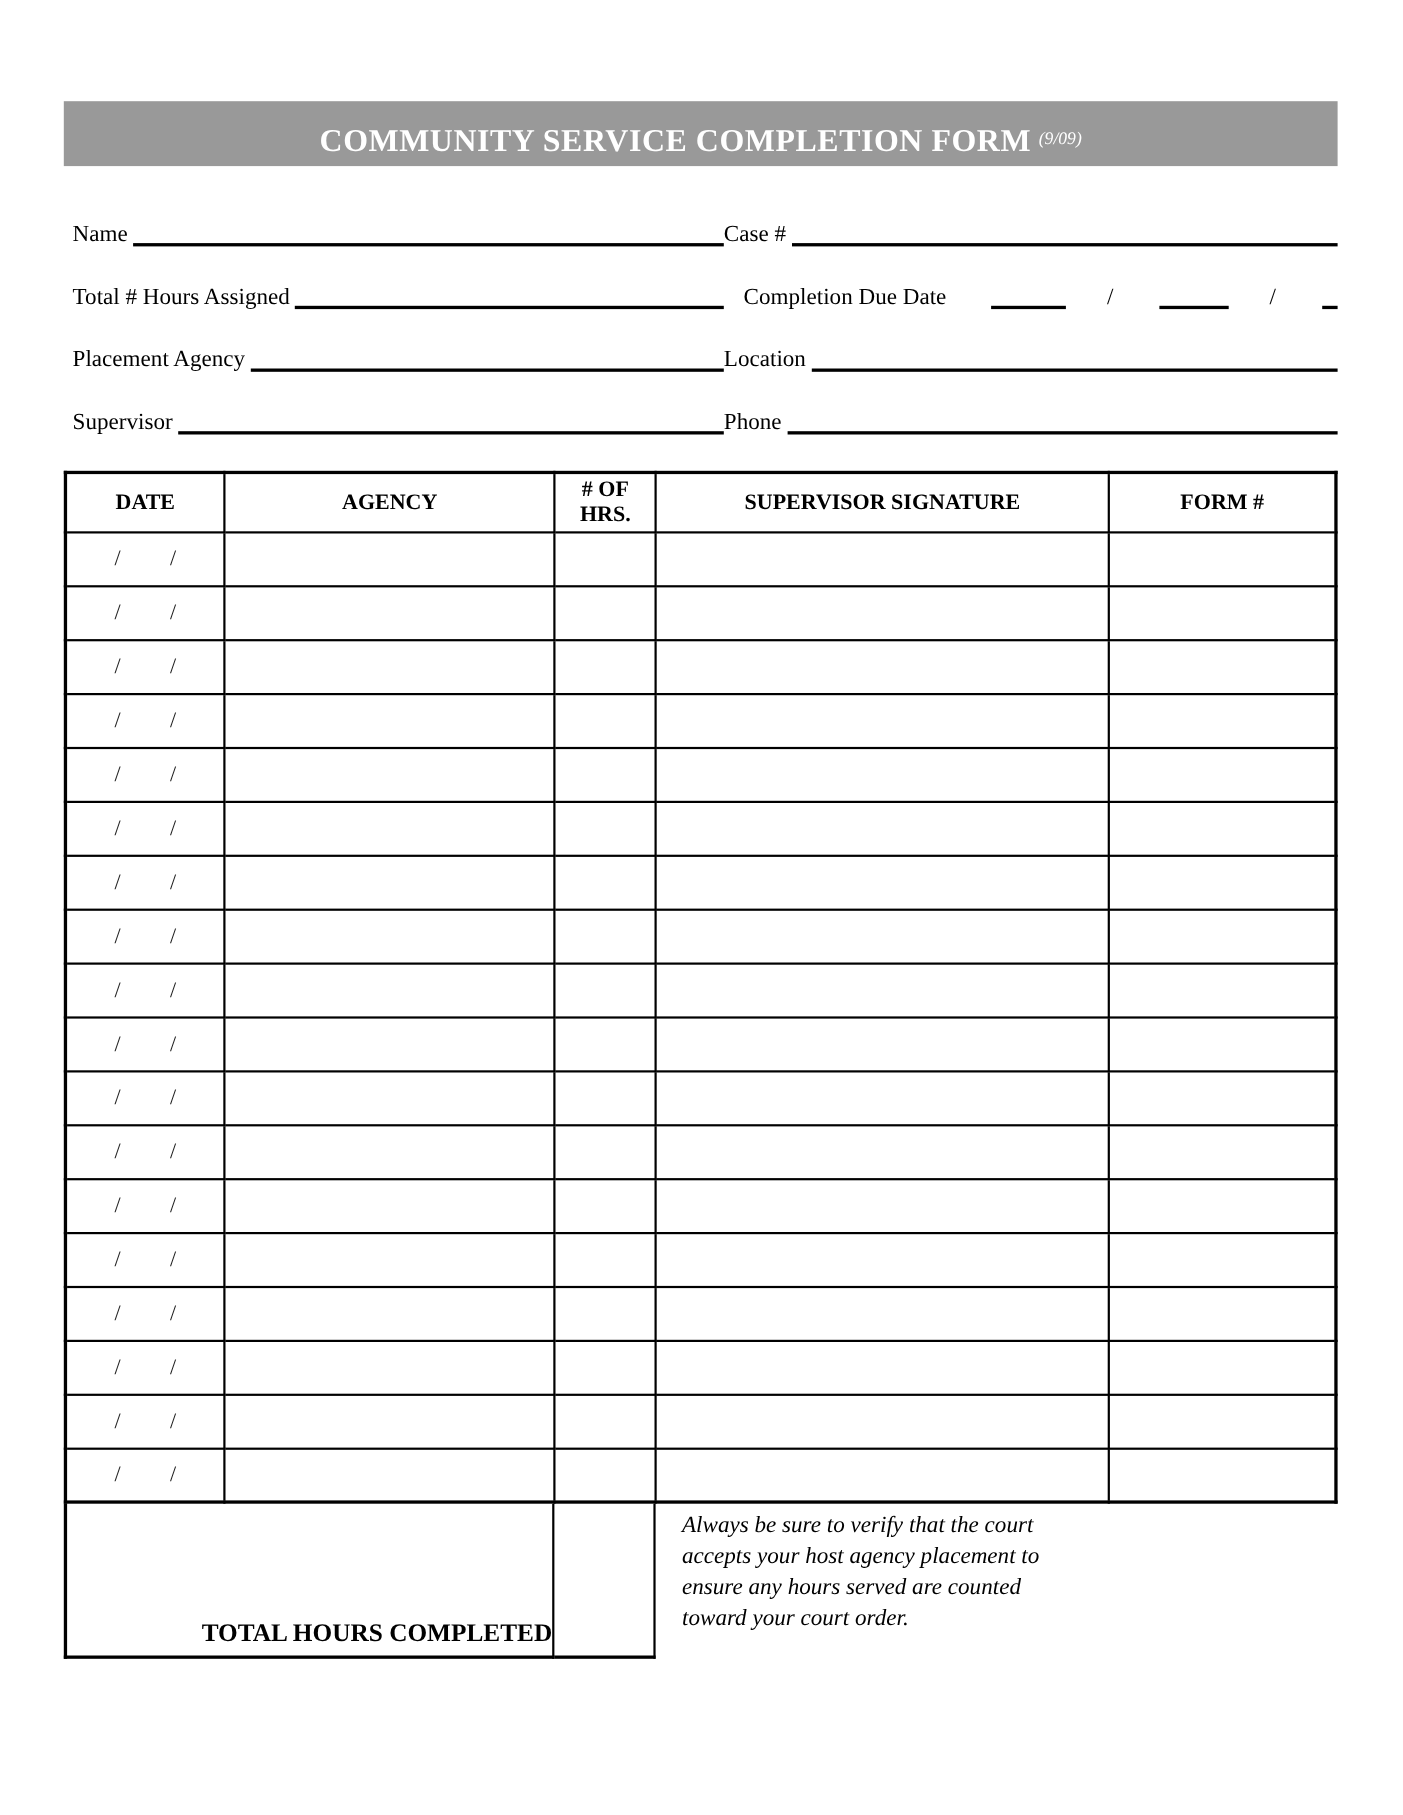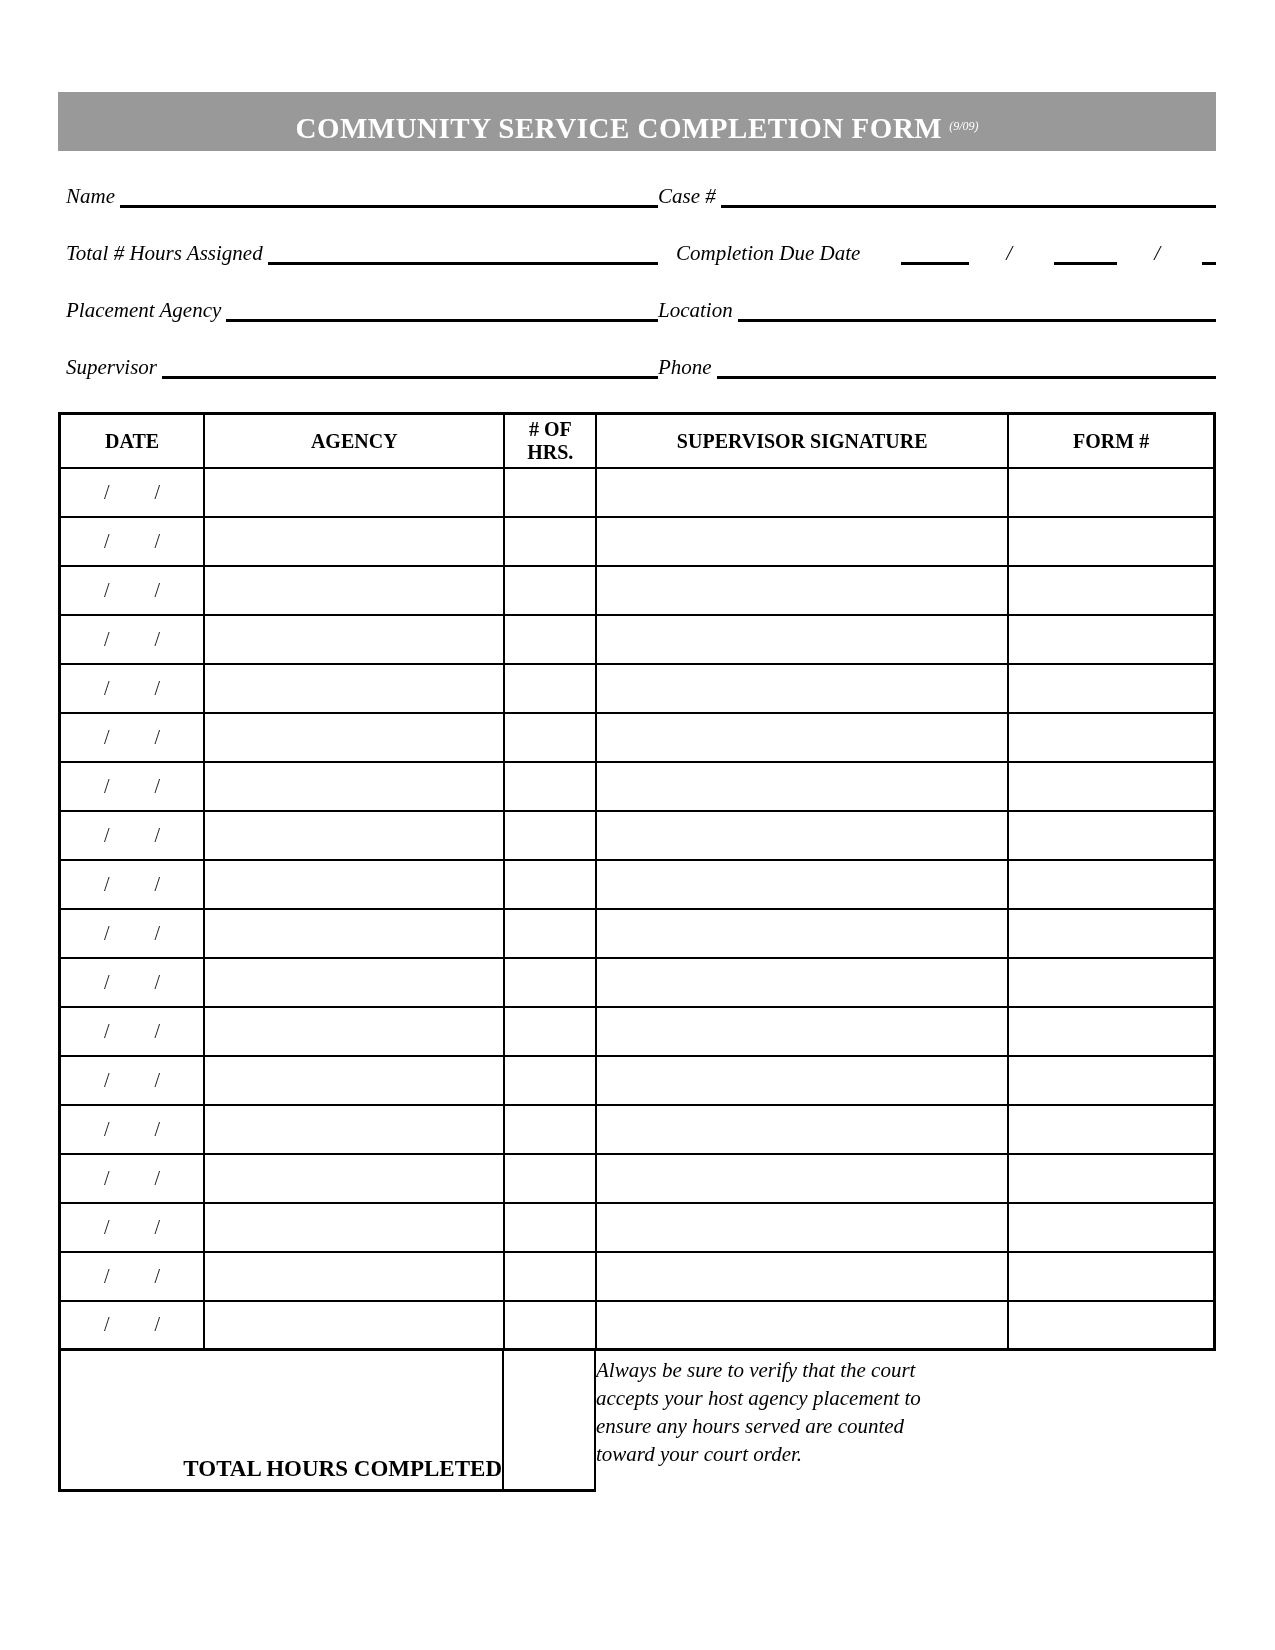--- a/index.html
+++ b/index.html
@@ -30,28 +30,28 @@
     color: #ffffff;
     font-weight: bold;
     font-size: 29px;
     letter-spacing: 0.5px;
     white-space: nowrap;
     margin-top: 13px;
   }
   .banner .revision {
     color: #ffffff;
     font-style: italic;
-    font-size: 12px;
+    font-size: 16px;
     margin-left: 7px;
     align-self: center;
     padding-top: 10px;
   }
 
   
-  .fields { margin-top: 0; font-style: italic; }
+  .fields { margin-top: 16px; }
   .field-row {
     display: flex;
     height: 57px;
     align-items: flex-end;
   }
   .half-left {
     flex: 0 0 600px;
     display: flex;
     align-items: flex-end;
     padding-left: 8px;
@@ -131,21 +131,21 @@
     font-size: 23px;
     white-space: nowrap;
   }
   .total-hours-cell {
     flex: 0 0 92px;
     border-right: 2px solid #000;
     border-bottom: 3px solid #000;
   }
   .note-area {
     flex: 1;
-    padding: 6px 0 0 0;
+    padding: 6px 0 0 24px;
     font-style: italic;
     font-size: 21px;
     line-height: 1.33;
   }
 </style>
 </head>
 <body>
 
 <div class="content">
 

